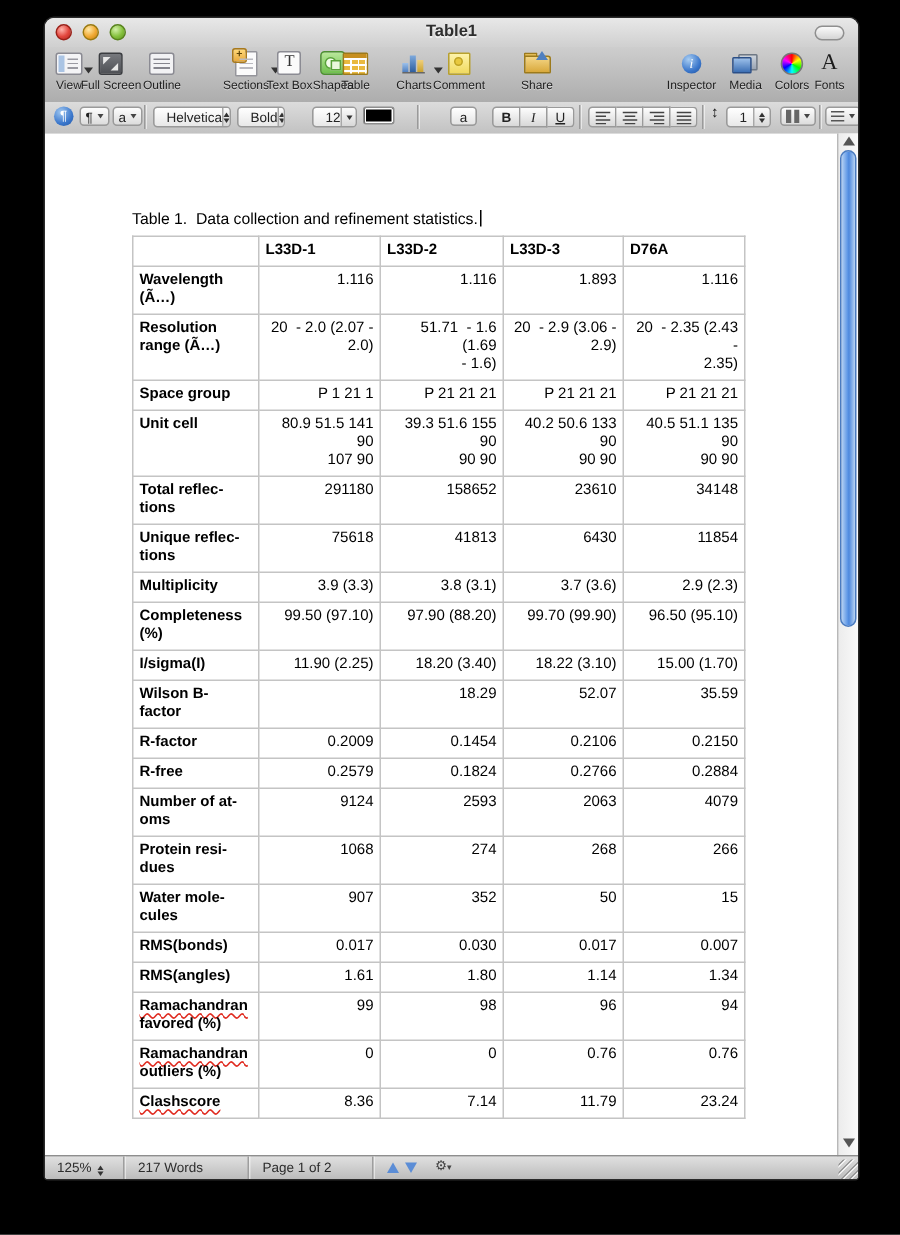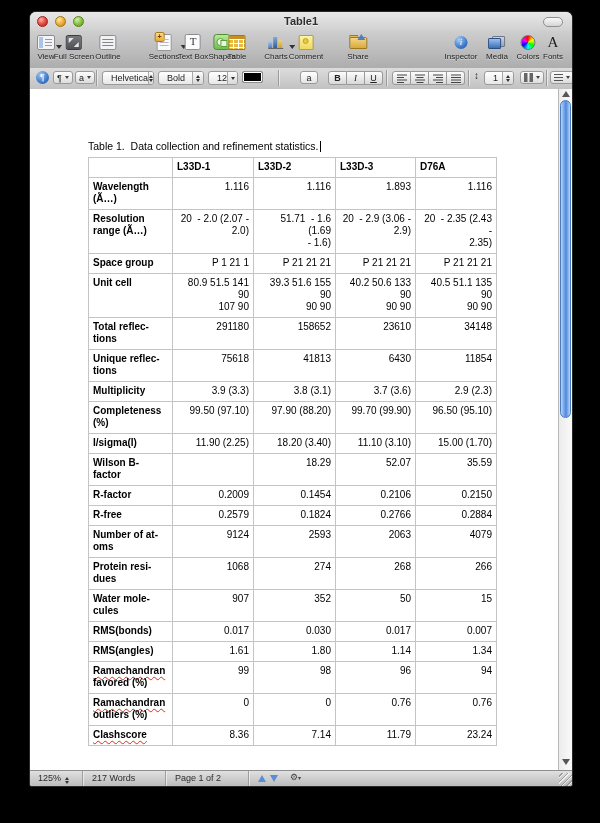--- a/index.html
+++ b/index.html
@@ -255,21 +255,21 @@
         <span class="car"></span>
       </div>
     <div class="fbdivider" style="left:66px"></div>
     <div class="fb popup" style="left:72px;width:52px">
       <span>Helvetica</span>
       <span class="steppers">
           <span class="tri-up"></span>
           <span class="tri-dn"></span>
         </span>
     </div>
-    <div class="fb popup" style="left:128px;width:46px">
+    <div class="fb popup" style="left:128px;width:32px">
       <span>Bold</span>
       <span class="steppers">
           <span class="tri-up"></span>
           <span class="tri-dn"></span>
         </span>
     </div>
     <div class="fb popup" style="left:178px;width:30px">
       <span>12</span>
       <span class="steppers">
           <span class="tri-dn"></span>
@@ -442,21 +442,21 @@
 (%)</td>
             <td class="val">99.50 (97.10)</td>
             <td class="val">97.90 (88.20)</td>
             <td class="val">99.70 (99.90)</td>
             <td class="val">96.50 (95.10)</td>
           </tr>
           <tr>
             <td class="rowlabel">I/sigma(I)</td>
             <td class="val">11.90 (2.25)</td>
             <td class="val">18.20 (3.40)</td>
-            <td class="val">11.10 (3.10)</td>
+            <td class="val">18.22 (3.10)</td>
             <td class="val">15.00 (1.70)</td>
           </tr>
           <tr>
             <td class="rowlabel">Wilson B-
 factor</td>
             <td class="val"></td>
             <td class="val">18.29</td>
             <td class="val">52.07</td>
             <td class="val">35.59</td>
           </tr>

